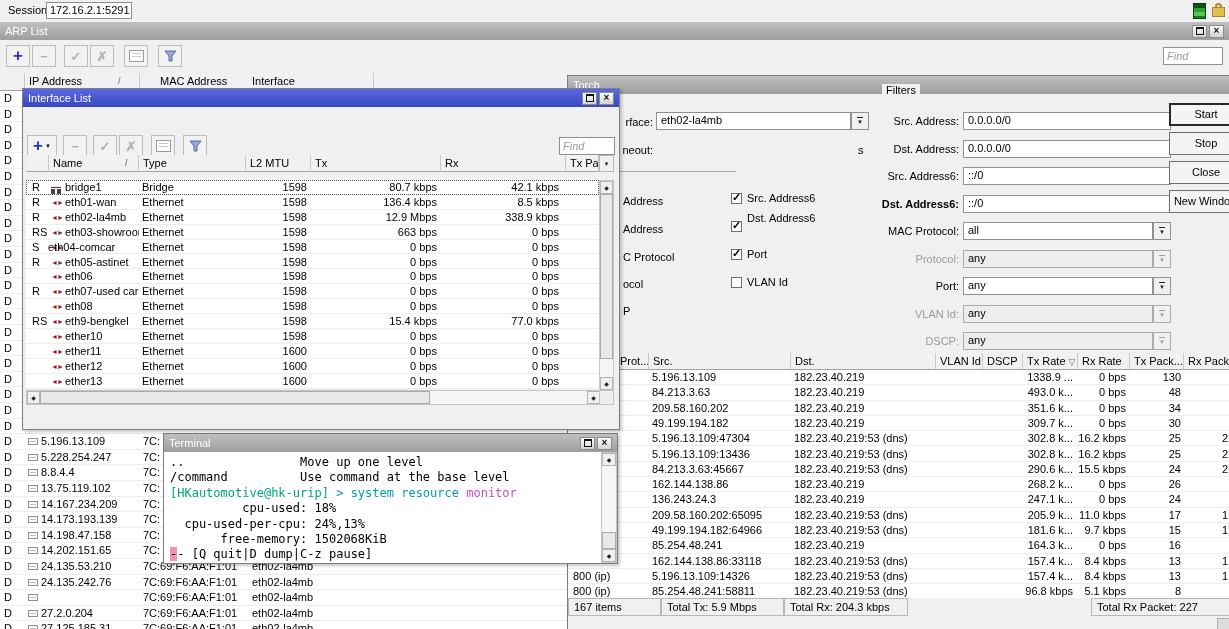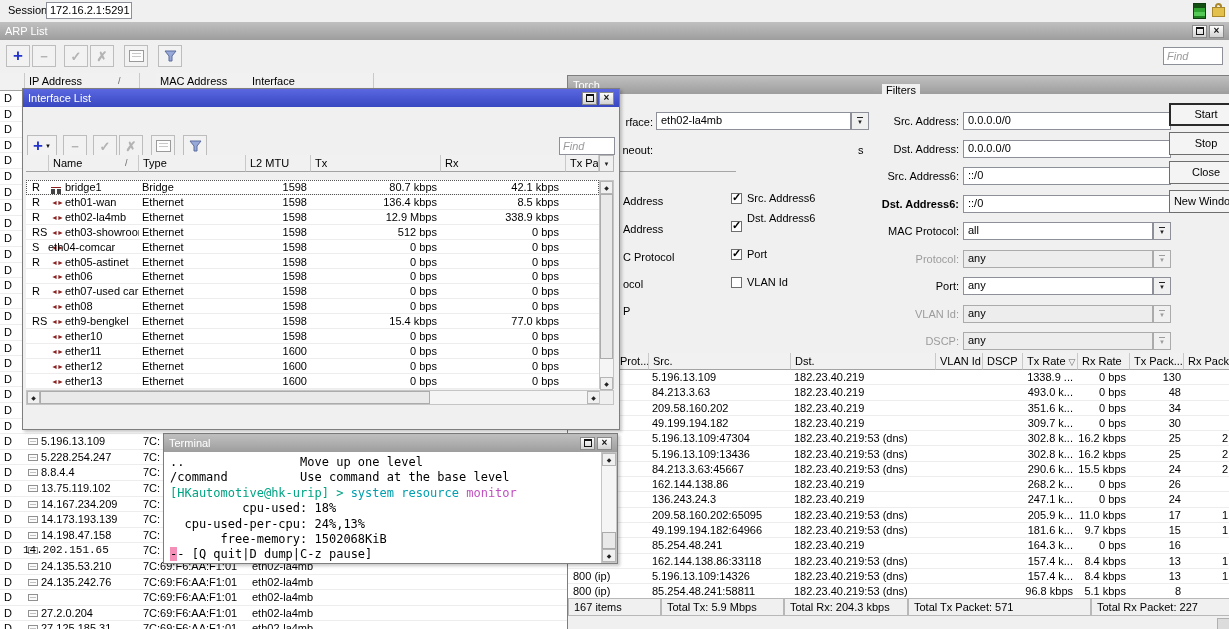--- a/index.html
+++ b/index.html
@@ -254,21 +254,21 @@
         <div class="trow" style="top: 436.8px; width: 1229px; height: 15.6px;">
           <div class="tcell" style="left: 4px; width: 20px;">D</div>
           <div class="arp-ic" style="left: 28px; top: 4px;"></div>
           <div class="tcell" style="left: 41px; width: 98px;">14.198.47.158</div>
           <div class="tcell" style="left: 143px; width: 104px;">7C:</div>
           <div class="tcell" style="left: 252px; width: 120px;"></div>
         </div>
         <div class="trow" style="top: 452.4px; width: 1229px; height: 15.6px;">
           <div class="tcell" style="left: 4px; width: 20px;">D</div>
           <div class="arp-ic" style="left: 28px; top: 4px;"></div>
-          <div class="tcell" style="left: 23px; width: 98px; font-family: Liberation Mono, monospace;">14.202.151.65</div>
+          <div class="tcell" style="left: 41px; width: 98px;">14.202.151.65</div>
           <div class="tcell" style="left: 143px; width: 104px;">7C:</div>
           <div class="tcell" style="left: 252px; width: 120px;"></div>
         </div>
         <div class="trow" style="top: 468px; width: 1229px; height: 15.6px;">
           <div class="tcell" style="left: 4px; width: 20px;">D</div>
           <div class="arp-ic" style="left: 28px; top: 4px;"></div>
           <div class="tcell" style="left: 41px; width: 98px;">24.135.53.210</div>
           <div class="tcell" style="left: 143px; width: 104px;">7C:69:F6:AA:F1:01</div>
           <div class="tcell" style="left: 252px; width: 120px;">eth02-la4mb</div>
         </div>
@@ -530,21 +530,20 @@
           <div class="tcell r" style="left: 508px; width: 50px;">5.1 kbps</div>
           <div class="tcell r" style="left: 563px; width: 50px;">8</div>
           <div class="tcell" style="left: 654px; width: 20px;"></div>
         </div>
       </div>
 
     <div class="abs" id="torch-status" style="left:0;top:522px;width:664px;height:18px">
         <div class="statuscell" style="left: 0px; top: 0px; width: 93px; height: 18px;">167 items</div>
         <div class="statuscell" style="left: 93px; top: 0px; width: 123px; height: 18px;">Total Tx: 5.9 Mbps</div>
         <div class="statuscell" style="left: 216px; top: 0px; width: 124px; height: 18px;">Total Rx: 204.3 kbps</div>
-        <div class="statuscell" style="left: 340px; top: 0px; width: 183px; height: 18px;">Total Tx Packet: 571</div>
         <div class="statuscell" style="left: 523px; top: 0px; width: 141px; height: 18px;">Total Rx Packet: 227</div>
       </div>
     <div class="abs" style="left:649px;top:542px;width:13px;height:13px;background:#DCDCDC;border:1px solid #B0B0B0;box-sizing:border-box"></div>
   </div>
 
   <div class="win" style="left:163px;top:433px;width:455px;height:131px;z-index:3">
     <div class="tbar tbar-inactive">
       <span>Terminal</span>
       <span class="tbtns">
         <span class="tbtn">
@@ -645,21 +644,21 @@
           <div class="tcell r" style="left: 220px; width: 61px;">1598</div>
           <div class="tcell r" style="left: 300px; width: 111px;">12.9 Mbps</div>
           <div class="tcell r" style="left: 423px; width: 110px;">338.9 kbps</div>
         </div>
         <div class="trow" style="top: 44.7px; width: 573px; height: 14.9px;">
           <div class="tcell" style="left: 6px; width: 16px;">RS</div>
           <div class="tcell eth-ic" style="left: 25px; top: 4px; width: 13px;">◄►</div>
           <div class="tcell" style="left: 39px; width: 74px;">eth03-showroom</div>
           <div class="tcell" style="left: 116px; width: 100px;">Ethernet</div>
           <div class="tcell r" style="left: 220px; width: 61px;">1598</div>
-          <div class="tcell r" style="left: 300px; width: 111px;">512 bps</div>
+          <div class="tcell r" style="left: 300px; width: 111px;">663 bps</div>
           <div class="tcell r" style="left: 423px; width: 110px;">0 bps</div>
         </div>
         <div class="trow" style="top: 59.6px; width: 573px; height: 14.9px;">
           <div class="tcell" style="left: 6px; width: 16px;">S</div>
           <div class="tcell eth-ic" style="left: 25px; top: 4px; width: 13px;">◄►</div>
           <div class="tcell" style="left: 22px; width: 74px;">eth04-comcar</div>
           <div class="tcell" style="left: 116px; width: 100px;">Ethernet</div>
           <div class="tcell r" style="left: 220px; width: 61px;">1598</div>
           <div class="tcell r" style="left: 300px; width: 111px;">0 bps</div>
           <div class="tcell r" style="left: 423px; width: 110px;">0 bps</div>

